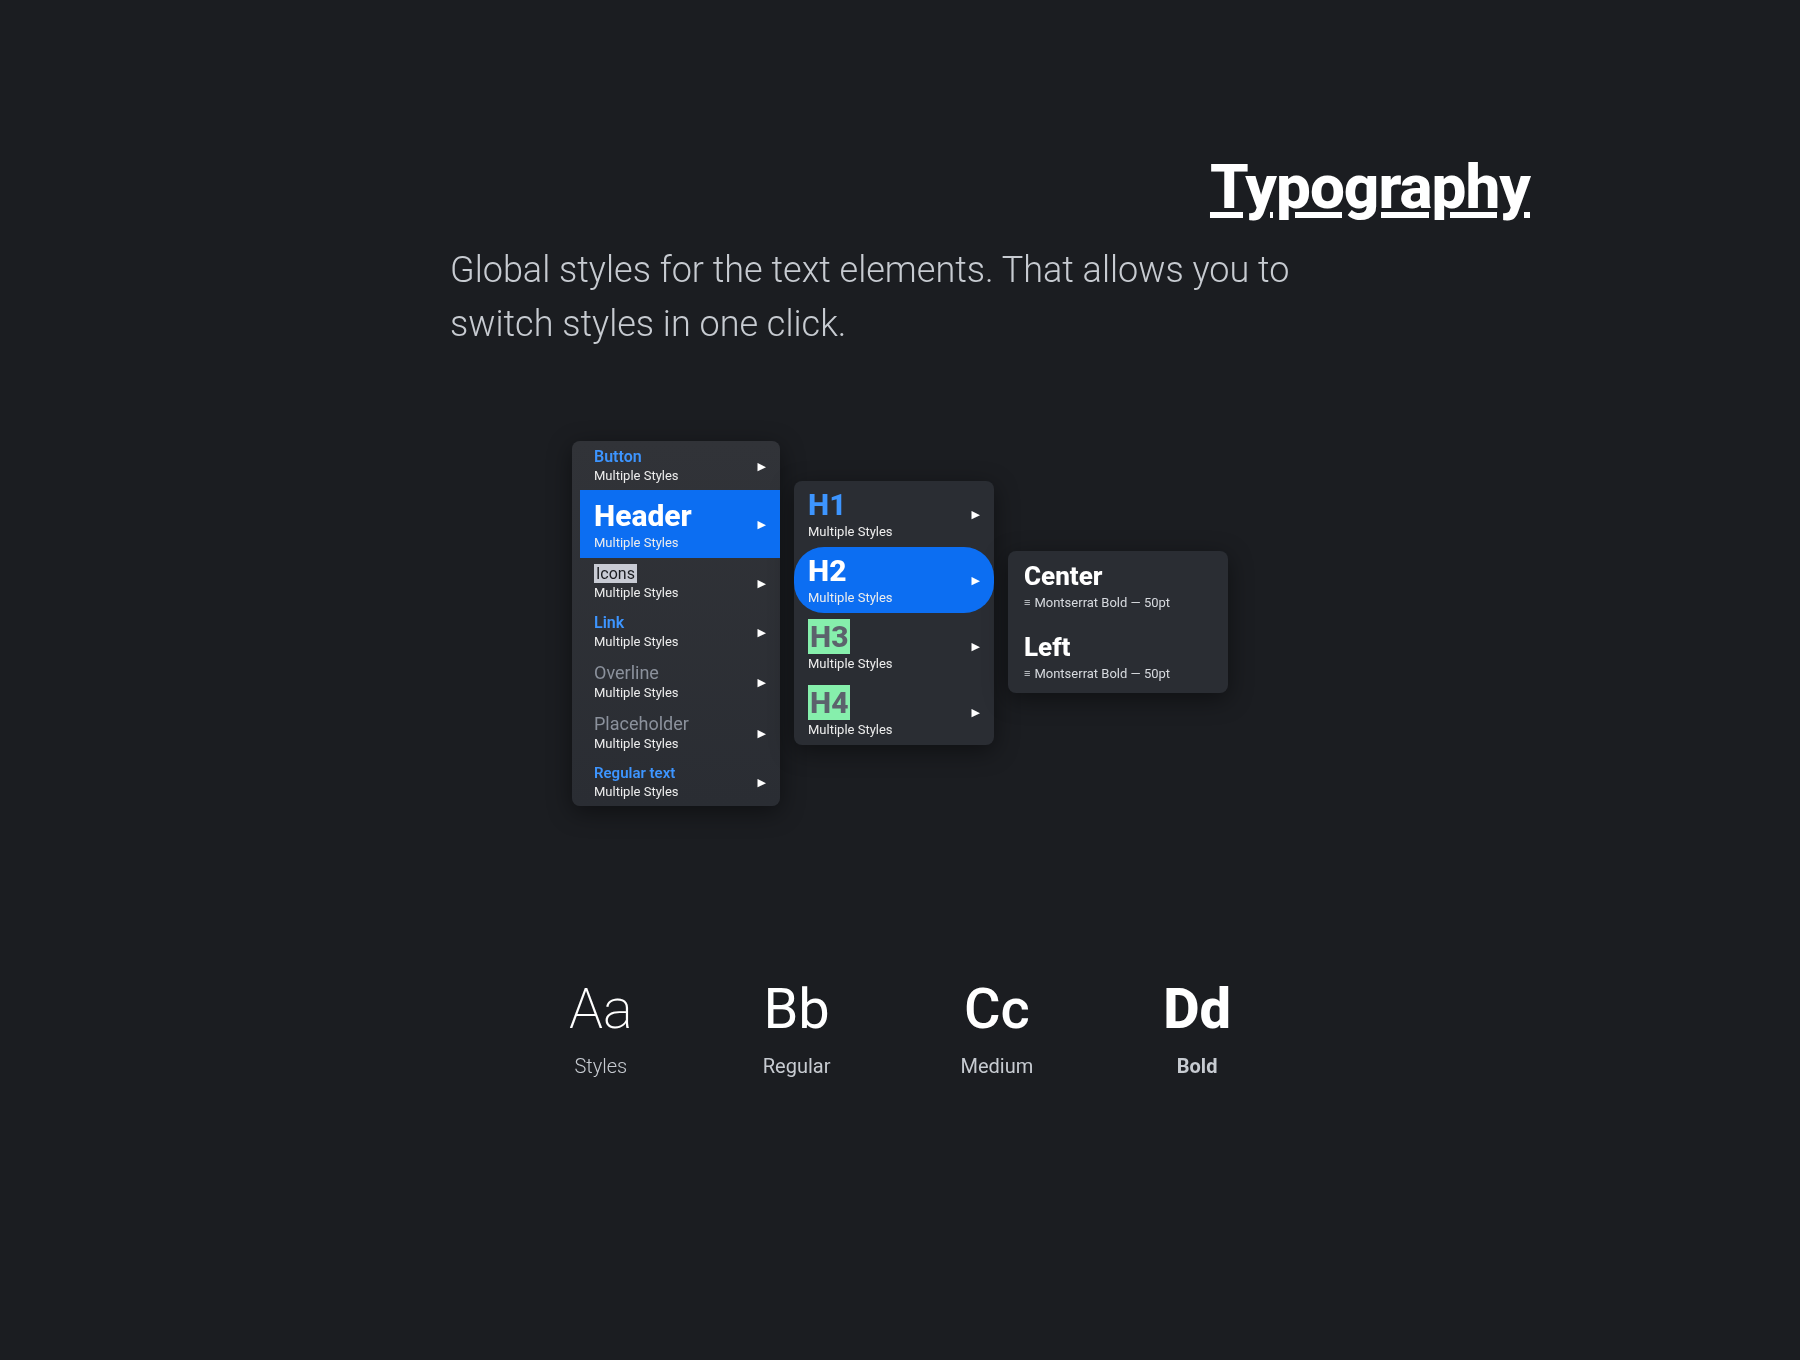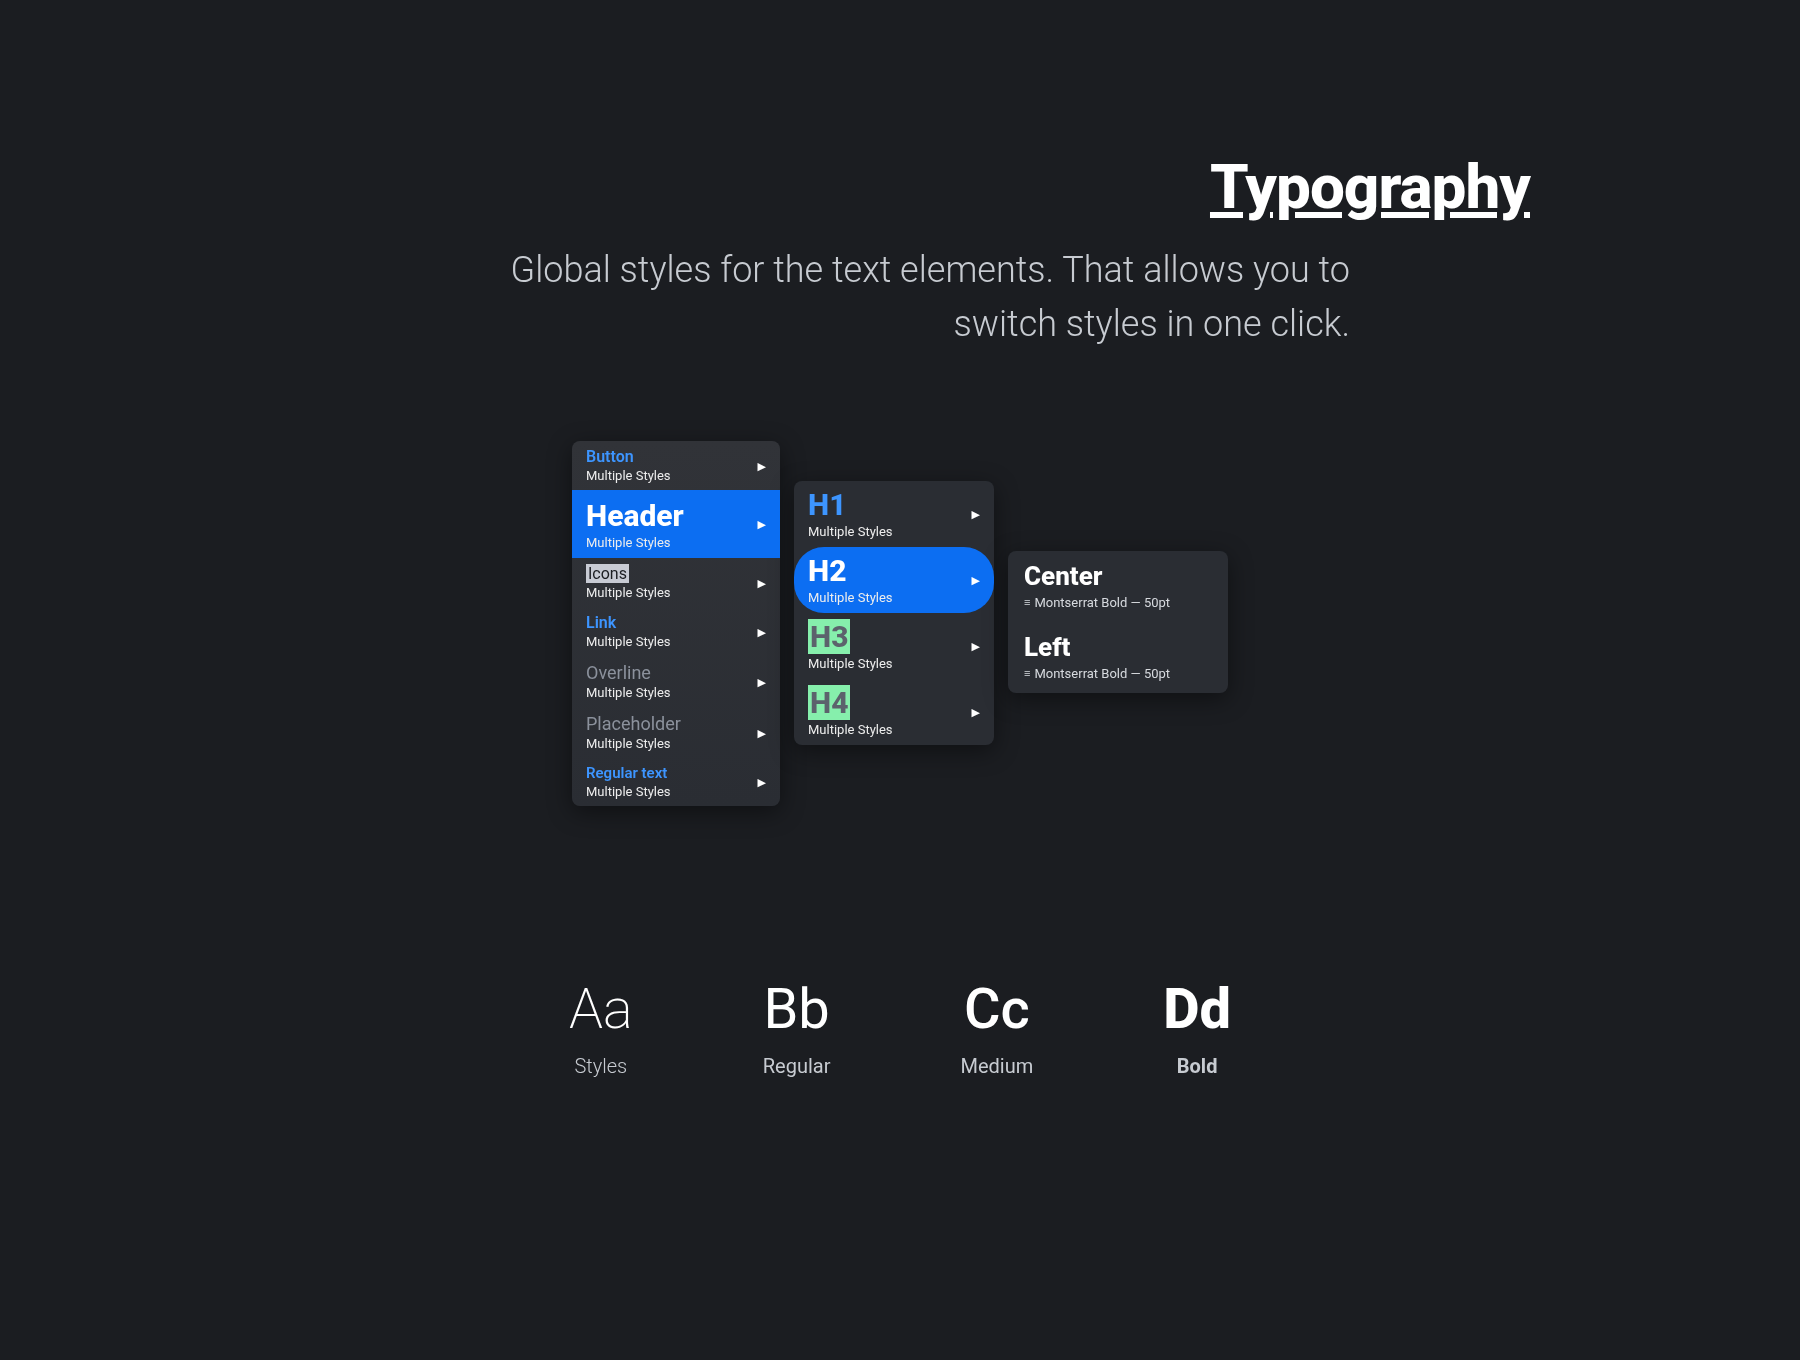--- a/index.html
+++ b/index.html
@@ -20,39 +20,39 @@
     font-size: 62px;
     font-weight: 800;
     text-align: right;
     letter-spacing: -1px;
     text-decoration: underline;
   }
   .subtitle {
     font-size: 36px;
     font-weight: 300;
     color: #C7CBD1;
-    text-align: right;
+    text-align: left;
     line-height: 1.5;
     margin: 20px auto 0;
     max-width: 900px;
   }
   .panels {
     display: flex;
     justify-content: center;
     align-items: flex-start;
     gap: 14px;
     margin-top: 90px;
   }
   .panel {
     background: #2A2D33;
     border-radius: 8px;
     overflow: hidden;
     box-shadow: 0 6px 24px rgba(0,0,0,0.45);
   }
-  .panel.p1 { width: 208px; background: linear-gradient(180deg,#313338 0%,#2A2D33 100%); }
+  .panel.p1 { width: 208px; background: linear-gradient(180deg,#313338 0%,#2A2D33 100%); padding-left: 8px; }
   .panel.p2 { width: 200px; margin-top: 40px; }
   .panel.p3 { width: 220px; margin-top: 110px; }
   .item {
     position: relative;
     padding: 6px 14px 7px 14px;
     display: flex;
     flex-direction: column;
     justify-content: center;
   }
   .item.selected { background: #0C6EF2; }

